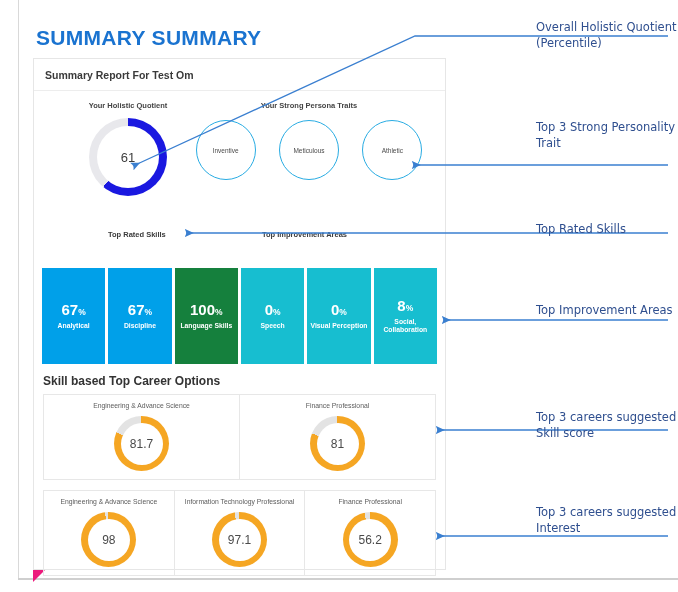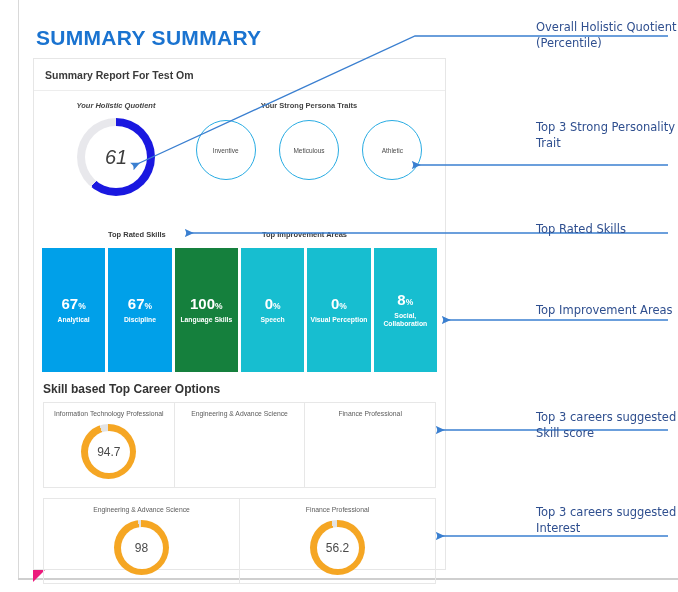--- a/index.html
+++ b/index.html
@@ -83,25 +83,24 @@
     text-align: center;
   }
 
   
   #top-row {
     position: relative;
     height: 135px;
   }
   #hq-block {
     position: absolute;
-    left: 12px;
+    left: 24px;
     top: 10px;
     width: 140px;
     text-align: center;
-    font-style: italic;
   }
   #hq-label { margin-bottom: 8px; }
   #hq-donut {
     width: 78px; height: 78px;
     margin: 0 auto;
     border-radius: 50%;
     position: relative;
   }
   #hq-donut .ring {
     position: absolute; inset: 0;
@@ -112,21 +111,21 @@
     inset: 8px;
     background: #fff;
     border-radius: 50%;
   }
   #hq-value {
     position: absolute;
     inset: 0;
     display: flex;
     align-items: center;
     justify-content: center;
-    font-size: 20px;
+    font-size: 13px;
     color: #3d3d3d;
   }
 
   #traits-block {
     position: absolute;
     left: 150px;
     top: 10px;
     width: 250px;
   }
   #traits-label { margin-bottom: 10px; }
@@ -160,22 +159,23 @@
     color: #3a3a3a;
   }
   #lbl-top-rated { left: 74px; top: 4px; }
   #lbl-top-improve { left: 228px; top: 4px; }
 
   
   #skill-bars {
     display: flex;
     gap: 3px;
     padding: 0 8px;
-    height: 124px;
-    box-sizing: border-box;
+    height: 96px;
+    box-sizing: border-box;
+    margin-top: 20px;
   }
   .skill-bar {
     flex: 1;
     display: flex;
     flex-direction: column;
     align-items: center;
     justify-content: center;
     color: #ffffff;
     text-align: center;
   }
@@ -335,42 +335,50 @@
     <div class="skill-bar" style="background: rgb(23, 190, 208);">
       <div class="skill-pct"><span>8</span><span class="unit">%</span></div>
       <div class="skill-name">Social, Collaboration</div>
     </div>
   </div>
 
   <div class="career-section">
     <div class="career-heading">Skill based Top Career Options</div>
     <div class="career-grid">
       <div class="career-cell">
-        <div class="career-name">Information Technology Professional</div>
-        <div class="career-donut" style="background: conic-gradient(rgb(245, 166, 35) 0deg, rgb(245, 166, 35) 94.7%, rgb(227, 227, 227) 94.7%, rgb(227, 227, 227) 100%);">
+        <div class="career-name">Engineering &amp; Advance Science</div>
+        <div class="career-donut" style="background: conic-gradient(rgb(245, 166, 35) 0deg, rgb(245, 166, 35) 81.7%, rgb(227, 227, 227) 81.7%, rgb(227, 227, 227) 100%);">
           <div class="hole"></div>
-          <div class="career-score">94.7</div>
-        </div>
-      </div>
-      <div class="career-cell">
-        <div class="career-name">Engineering &amp; Advance Science</div>
+          <div class="career-score">81.7</div>
+        </div>
       </div>
       <div class="career-cell">
         <div class="career-name">Finance Professional</div>
+        <div class="career-donut" style="background: conic-gradient(rgb(245, 166, 35) 0deg, rgb(245, 166, 35) 81%, rgb(227, 227, 227) 81%, rgb(227, 227, 227) 100%);">
+          <div class="hole"></div>
+          <div class="career-score">81</div>
+        </div>
       </div>
     </div>
   </div>
 
   <div class="career-section">
     <div class="career-grid">
       <div class="career-cell">
         <div class="career-name">Engineering &amp; Advance Science</div>
         <div class="career-donut" style="background: conic-gradient(rgb(245, 166, 35) 0deg, rgb(245, 166, 35) 98%, rgb(227, 227, 227) 98%, rgb(227, 227, 227) 100%);">
           <div class="hole"></div>
           <div class="career-score">98</div>
+        </div>
+      </div>
+      <div class="career-cell">
+        <div class="career-name">Information Technology Professional</div>
+        <div class="career-donut" style="background: conic-gradient(rgb(245, 166, 35) 0deg, rgb(245, 166, 35) 97.1%, rgb(227, 227, 227) 97.1%, rgb(227, 227, 227) 100%);">
+          <div class="hole"></div>
+          <div class="career-score">97.1</div>
         </div>
       </div>
       <div class="career-cell">
         <div class="career-name">Finance Professional</div>
         <div class="career-donut" style="background: conic-gradient(rgb(245, 166, 35) 0deg, rgb(245, 166, 35) 96.4%, rgb(227, 227, 227) 96.4%, rgb(227, 227, 227) 100%);">
           <div class="hole"></div>
           <div class="career-score">56.2</div>
         </div>
       </div>
     </div>

